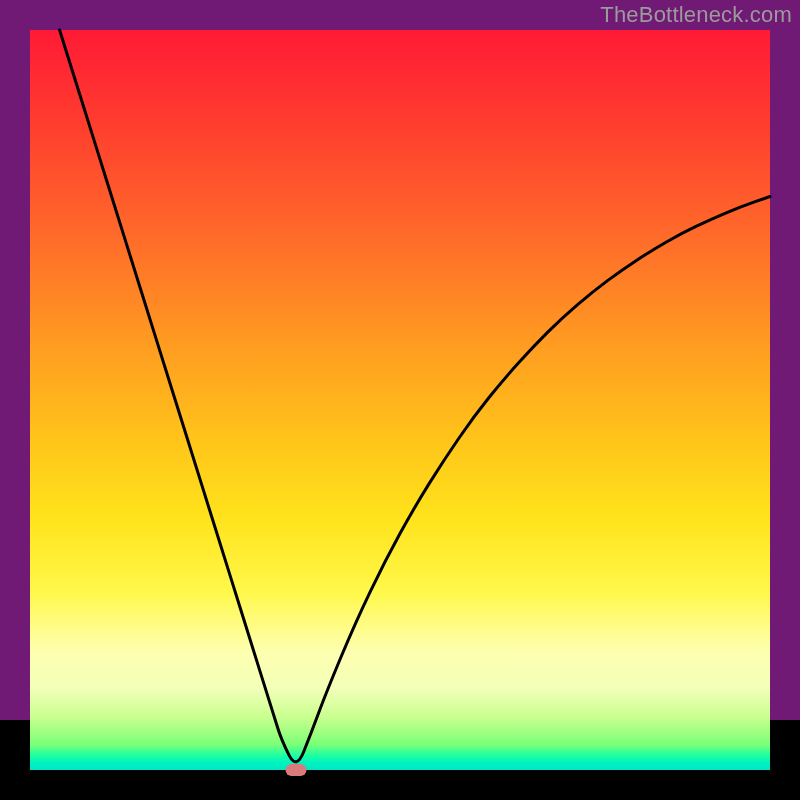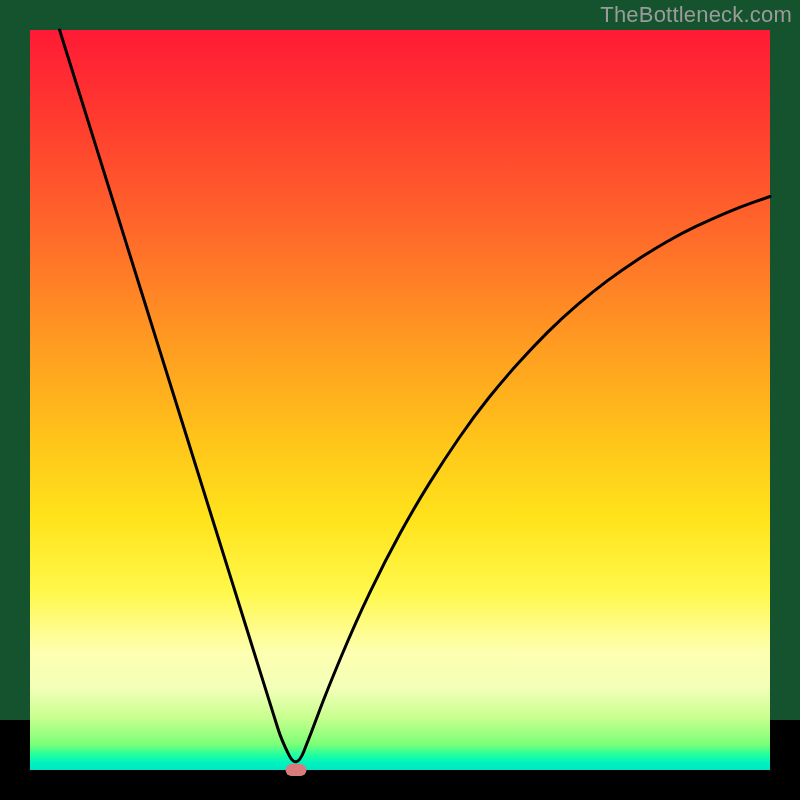--- a/index.html
+++ b/index.html
@@ -8,21 +8,21 @@
     width: 800px;
     height: 800px;
     overflow: hidden;
     background: #000;
     font-family: Arial, Helvetica, sans-serif;
   }
   .frame {
     position: relative;
     width: 800px;
     height: 720px;
-    background: #14532d;
+    background: #701a75;
     text-align: right;
   }
   .plot-area {
     position: absolute;
     left: 30px;
     top: 30px;
     width: 740px;
     height: 740px;
     background: linear-gradient(to bottom,
       #ff1a35 0%,

